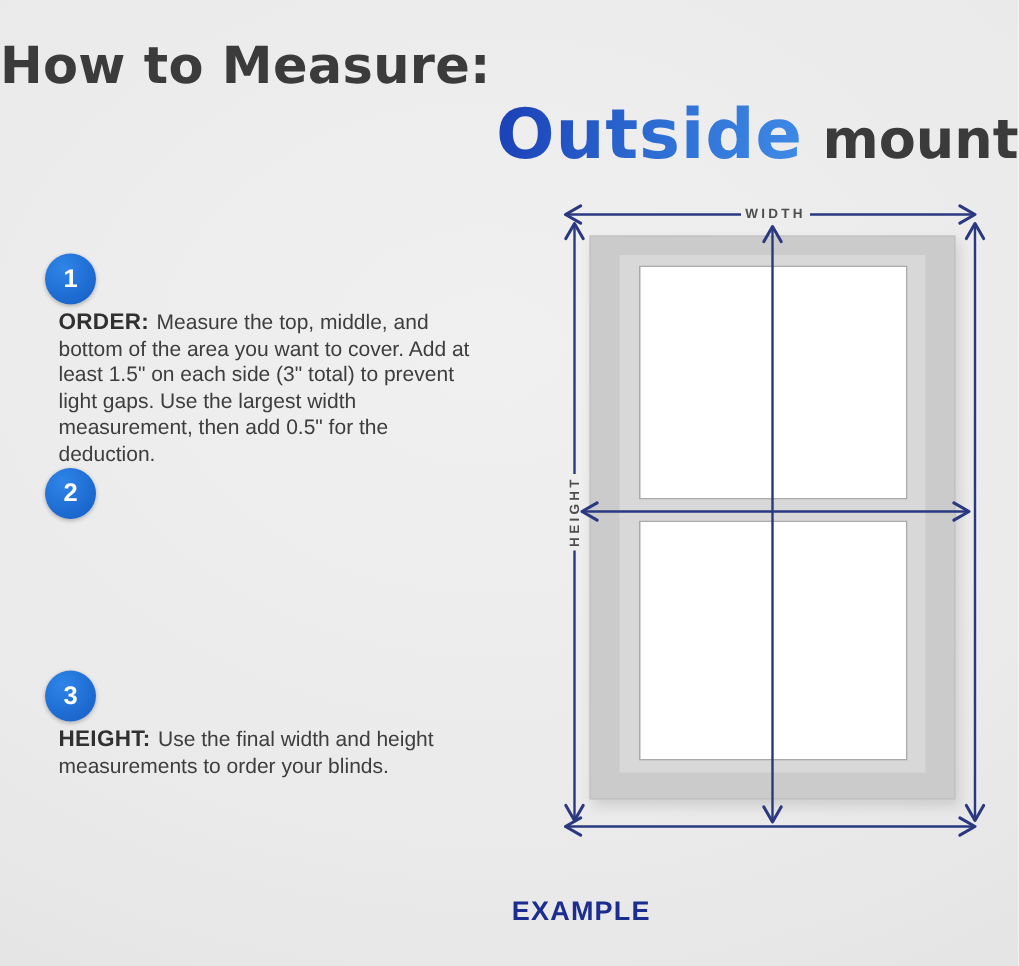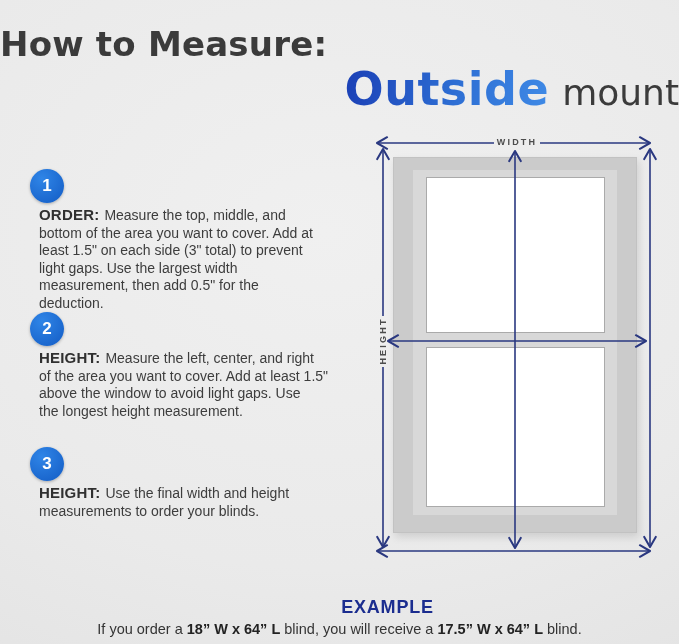--- a/index.html
+++ b/index.html
@@ -31,21 +31,21 @@
   }
   @supports ((-webkit-background-clip: text) or (background-clip: text)) {
     .title-accent {
       background: linear-gradient(100deg, #1c43b8 5%, #2e6fd4 55%, #3f8ae6 100%);
       -webkit-background-clip: text; background-clip: text;
       color: transparent;
     }
   }
   .title-rest {
     font-family: "DejaVu Sans", "Liberation Sans", sans-serif;
-    font-size: 36px; font-weight: 400;
+    font-size: 36px; font-weight: 700;
     color: #3b3b3b;
   }
 
   
   .step { position: absolute; left: 30px; width: 362px; }
   .step-1 { top: 169px; }
   .step-2 { top: 312px; }
   .step-3 { top: 447px; }
   .badge {
     width: 34px; height: 34px; border-radius: 50%;
@@ -126,24 +126,20 @@
 least 1.5" on each side (3" total) to prevent
 light gaps. Use the largest width
 measurement, then add 0.5" for the
 deduction.</span></p>
   </div>
 
   <div class="step step-2">
     <div class="badge">
       <span>2</span>
     </div>
-    <p class="step-text"><span class="step-label">HEIGHT:</span><span>Measure the left, center, and right
-of the area you want to cover. Add at least 1.5"
-above the window to avoid light gaps. Use
-the longest height measurement.</span></p>
   </div>
 
   <div class="step step-3">
     <div class="badge">
       <span>3</span>
     </div>
     <p class="step-text"><span class="step-label">HEIGHT:</span><span>Use the final width and height
 measurements to order your blinds.</span></p>
   </div>
 
@@ -179,15 +175,14 @@
 
         <path d="M20,211 H278" marker-start="url(#arr)" marker-end="url(#arr)"></path>
       </g>
     </svg>
 
     <span class="dim-label width-label">WIDTH</span>
     <span class="dim-label height-label">HEIGHT</span>
   </div>
 
   <div class="example-heading">EXAMPLE</div>
-  <div class="example-text"><span>If you order a </span><span class="b">18” W x 64” L</span><span> blind, you will receive a </span><span class="b">17.5” W x 64” L</span><span> blind.</span></div>
 
 </div>
 
 </body></html>

